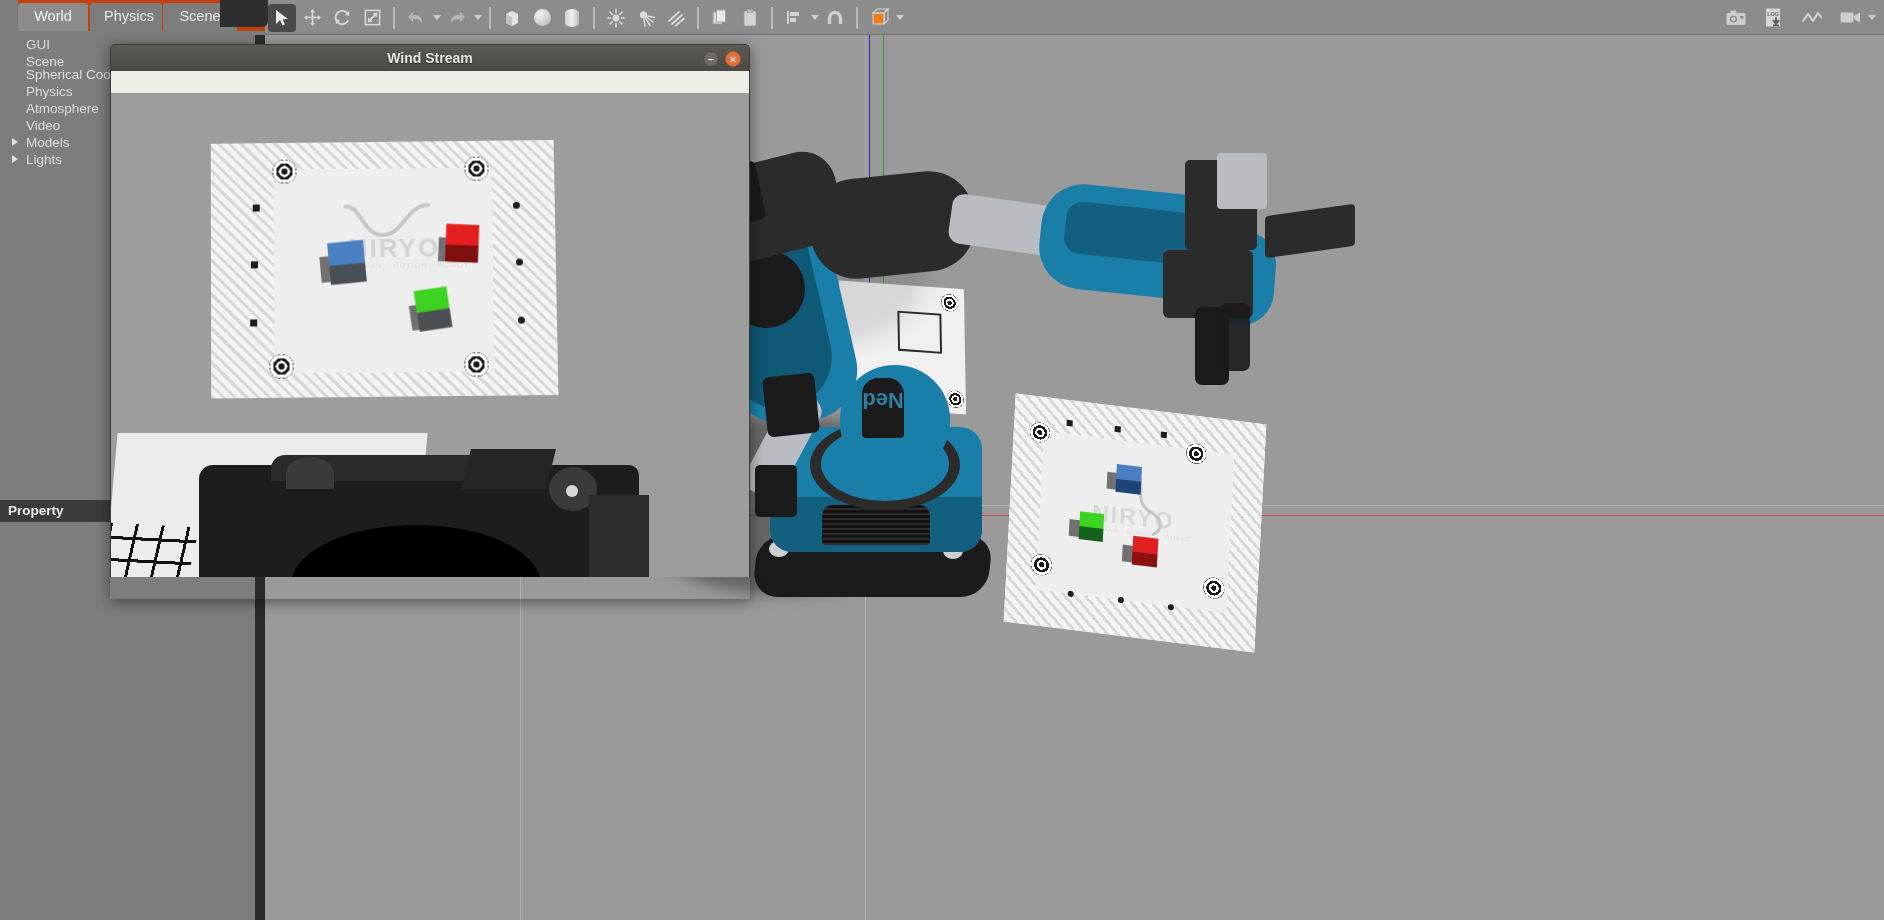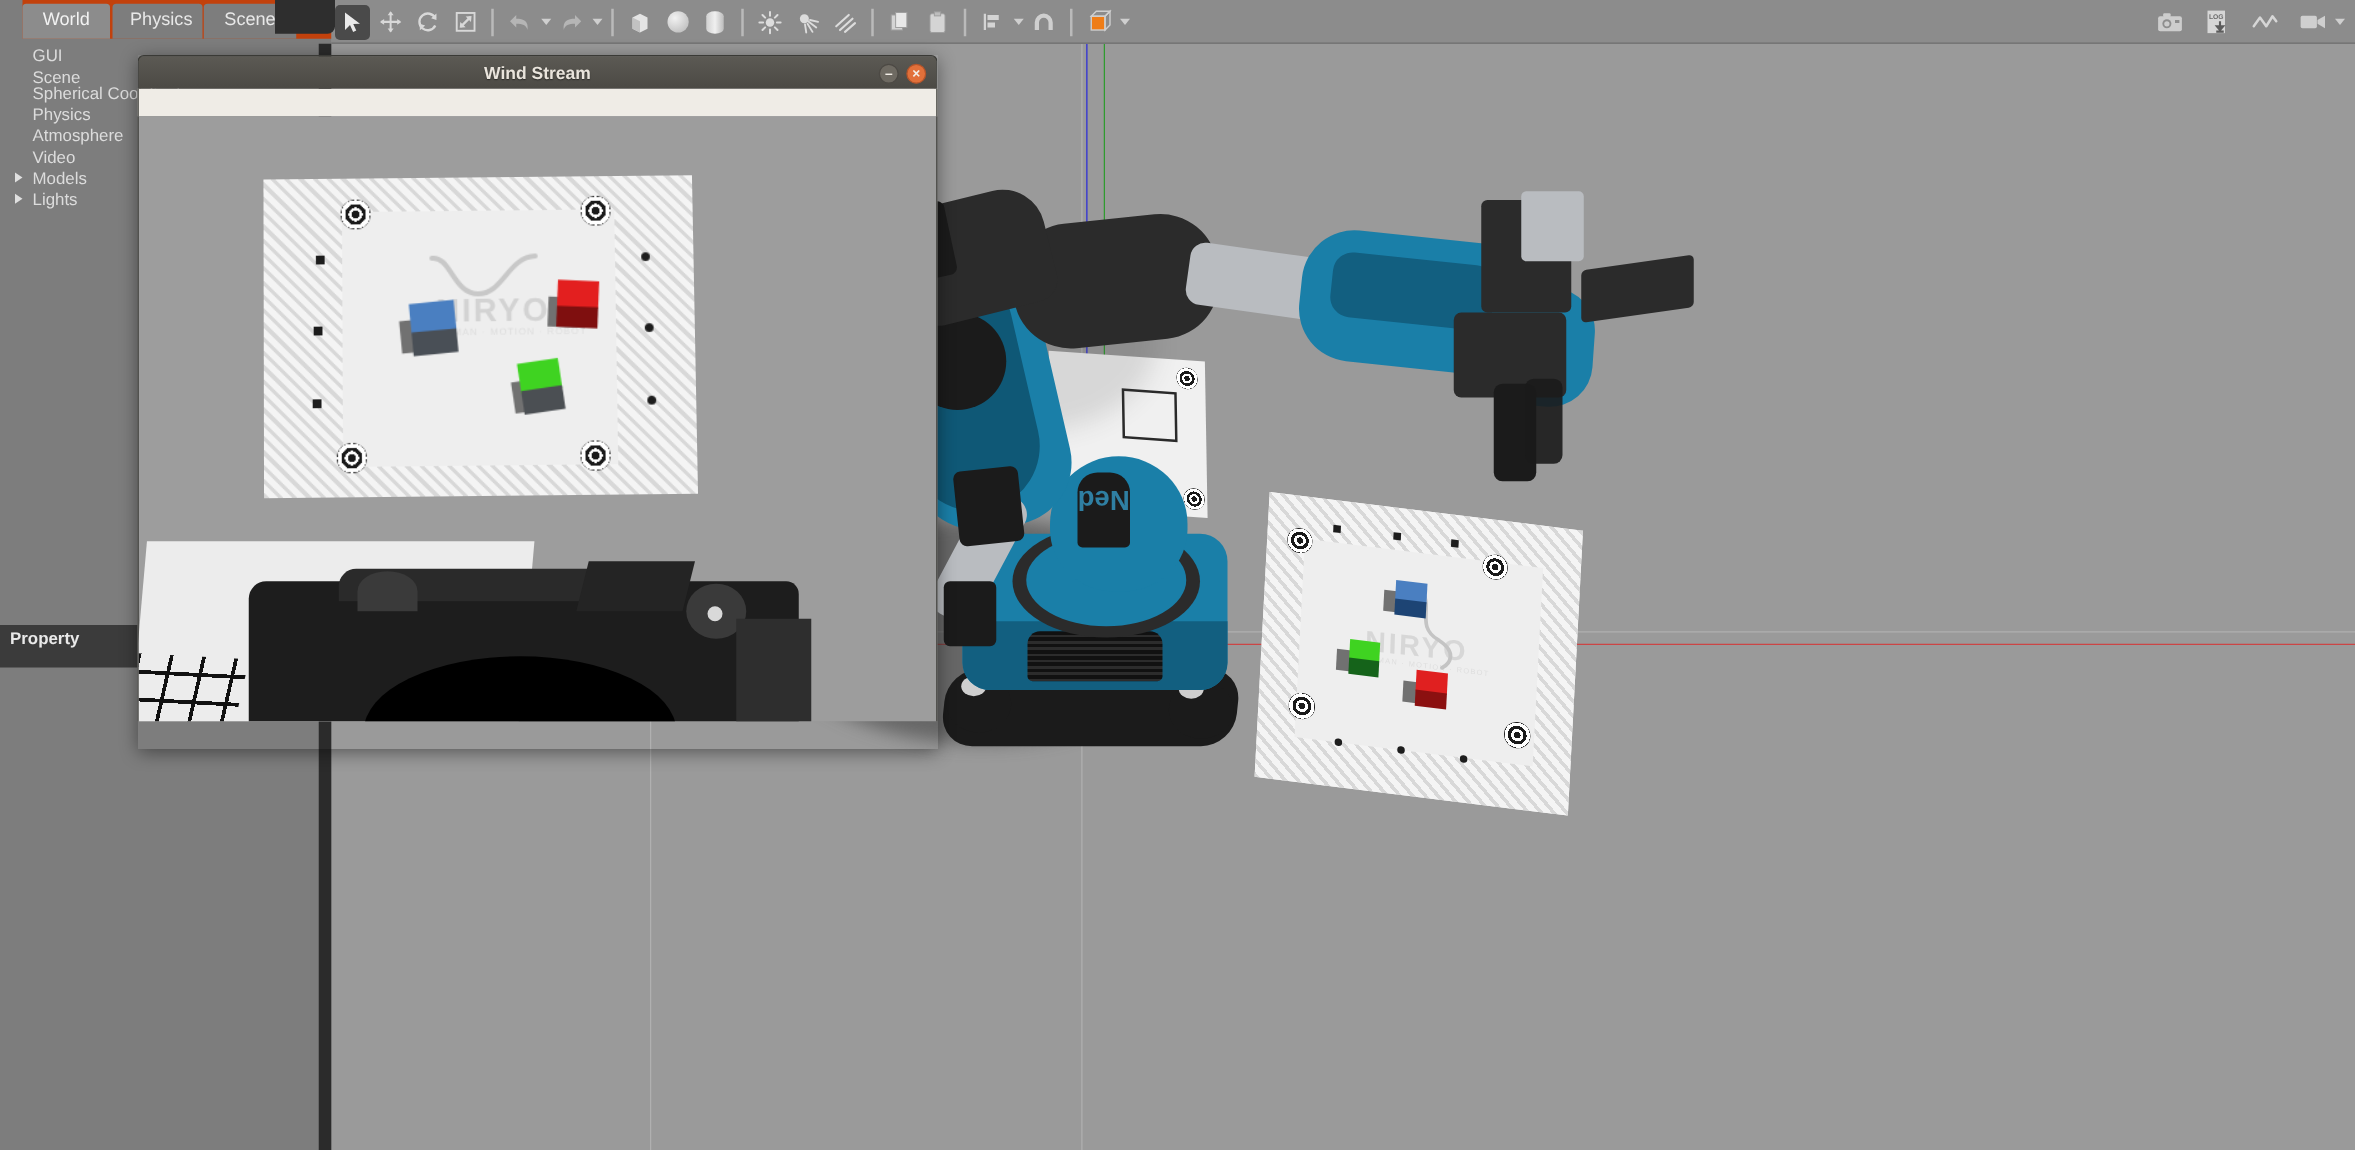--- a/index.html
+++ b/index.html
@@ -42,21 +42,21 @@
     position:relative; height:17px; line-height:17px;
     font-size:13.5px; color:#dcdcdc; padding-left:26px; cursor:pointer;
     white-space:nowrap;
   }
   .tree-item .arrow {
     position:absolute; left:12px; top:4px;
     width:0;height:0;border-left:6px solid #e0e0e0;
     border-top:4.5px solid transparent;border-bottom:4.5px solid transparent;
   }
   .prop-header {
-    position:absolute; left:0; top:500px; width:160px; height:34px;
+    position:absolute; left:0; top:500px; width:160px; height:22px;
     background:#3b3b3b; color:#e9e9e9; font-size:13.5px; font-weight:bold;
     line-height:22px; padding-left:8px; white-space:nowrap;
   }
   .prop-col2 {
     position:absolute; left:148px; top:500px; width:18px; height:22px;
     background:#3b3b3b; color:#e9e9e9; font-size:13.5px; font-weight:bold;
     line-height:22px; overflow:hidden;
   }
   .divider {
     position:absolute; left:255px; top:35px; width:10px; height:885px;

